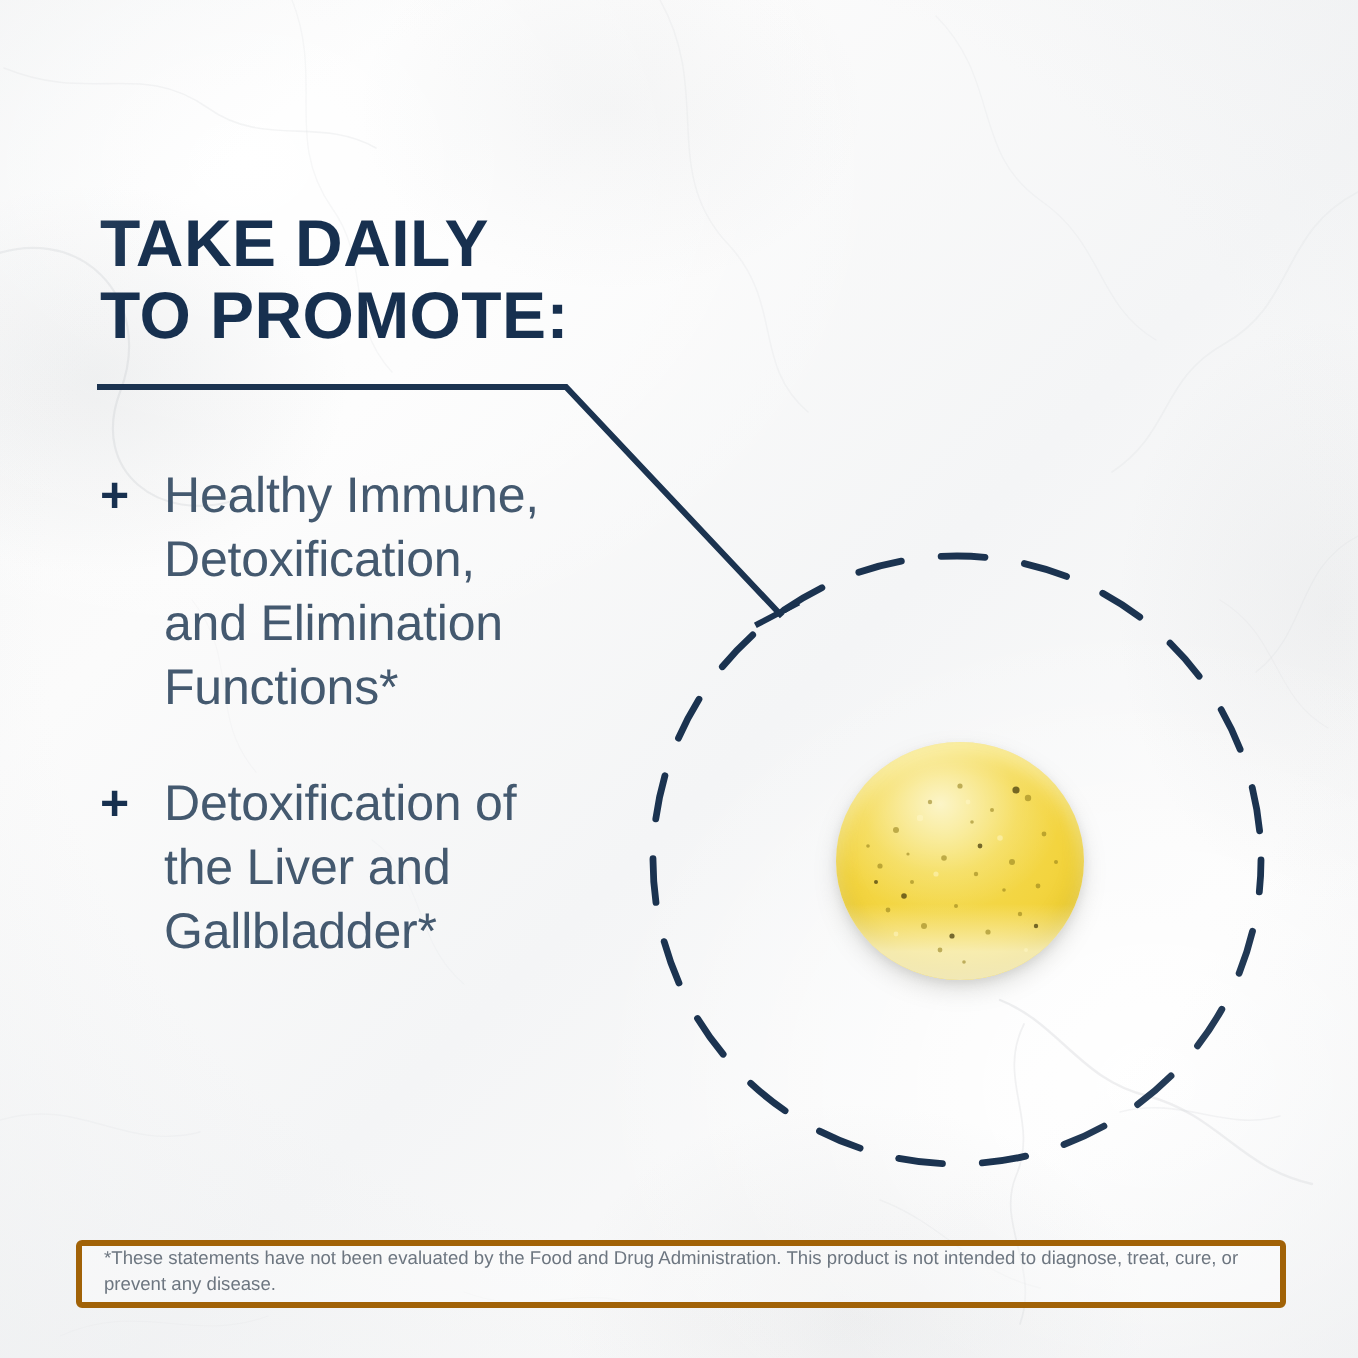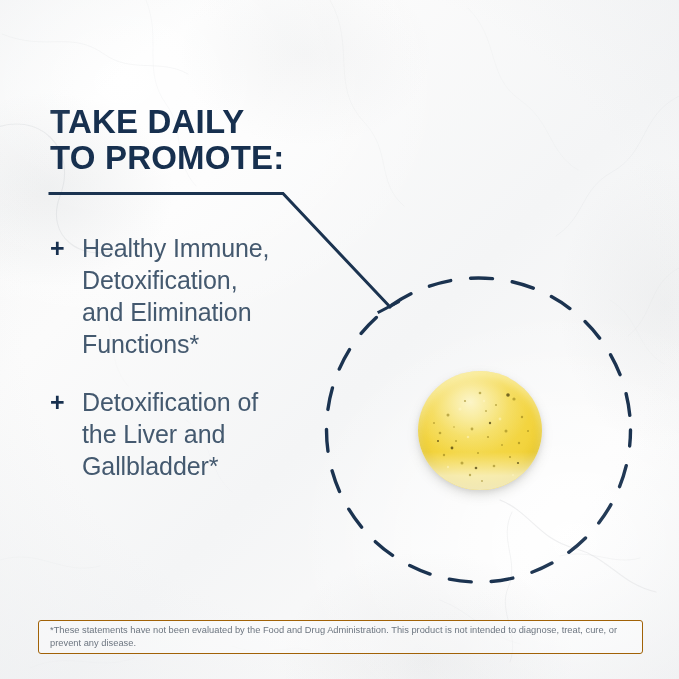--- a/index.html
+++ b/index.html
@@ -132,26 +132,25 @@
     overflow: hidden;
   }
 
   
   .footnote-box {
     position: absolute;
     left: 38px;
     top: 620px;
     width: 605px;
     height: 34px;
-    border: 1px solid #a16207;
+    border: 3px solid #a16207;
     border-radius: 3px;
     background: rgba(255,255,255,0.38);
     box-sizing: border-box;
     display: flex;
-    align-items: center;
   }
   .footnote-text {
     color: #6d7680;
     font-size: 9.3px;
     line-height: 13px;
     padding: 0 11px;
     letter-spacing: 0.01px;
   }
 </style>
 </head>

